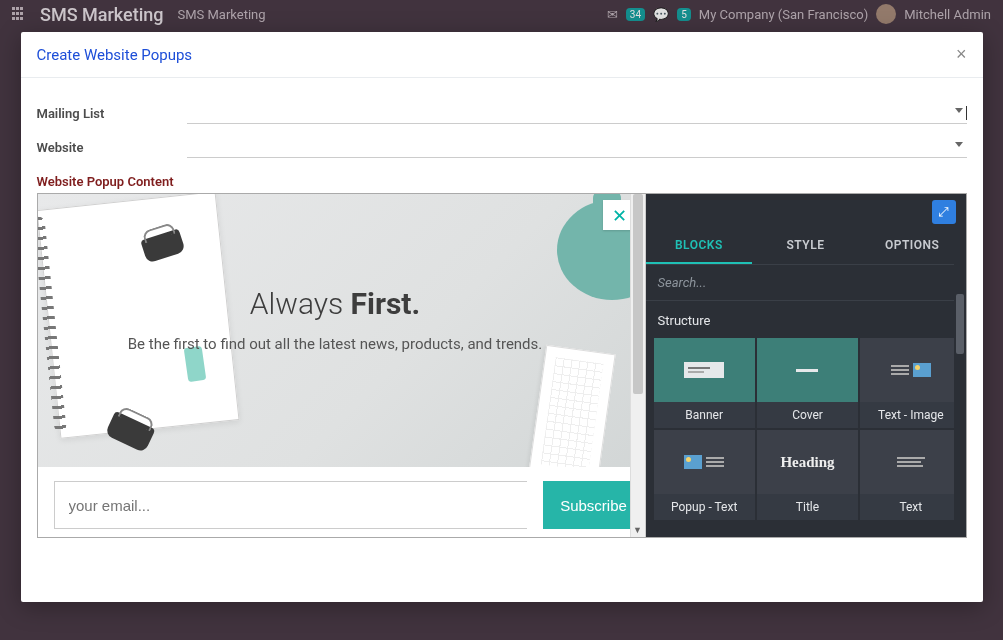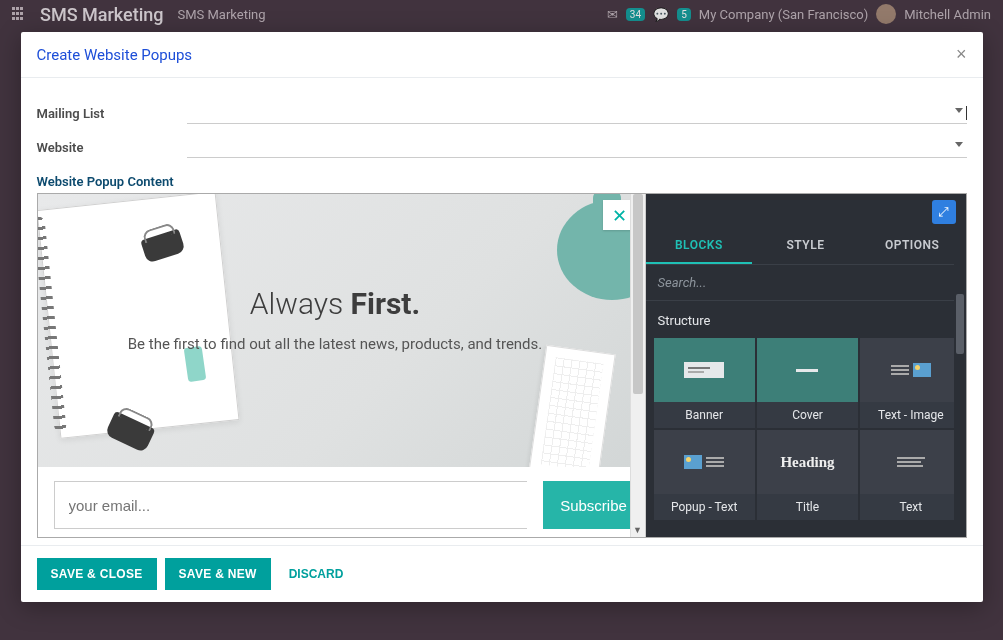--- a/index.html
+++ b/index.html
@@ -94,21 +94,21 @@
       right: 4px;
       top: 6px;
       width: 0; height: 0;
       border-left: 4px solid transparent;
       border-right: 4px solid transparent;
       border-top: 5px solid #666;
     }
     .section-label {
       font-size: 13px;
       font-weight: 600;
-      color: #0c4a6e;
+      color: #7f1d1d;
       margin-top: 16px;
       margin-bottom: 4px;
     }
     
     .editor-frame {
       border: 1px solid #aaa;
       height: 345px;
       display: flex;
       position: relative;
     }
@@ -450,19 +450,14 @@
               <div class="block-label">Text</div>
             </div>
           </div>
           <div class="sidebar-scroll">
               <div class="sidebar-scroll-thumb"></div>
             </div>
         </div>
       </div>
     </div>
 
-    <div class="modal-footer">
-      <button class="btn-primary">SAVE &amp; CLOSE</button>
-      <button class="btn-primary">SAVE &amp; NEW</button>
-      <button class="btn-link">DISCARD</button>
-    </div>
   </div>
 </div>
 
 </body></html>

